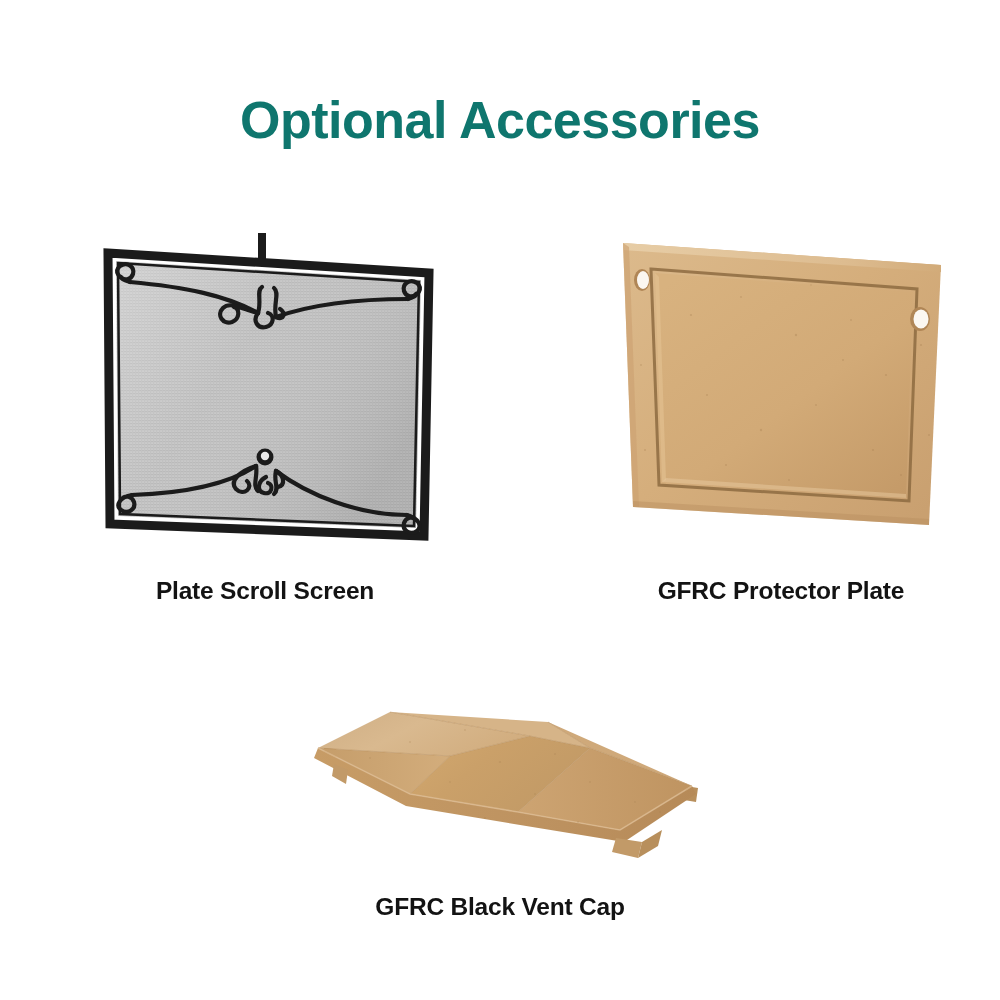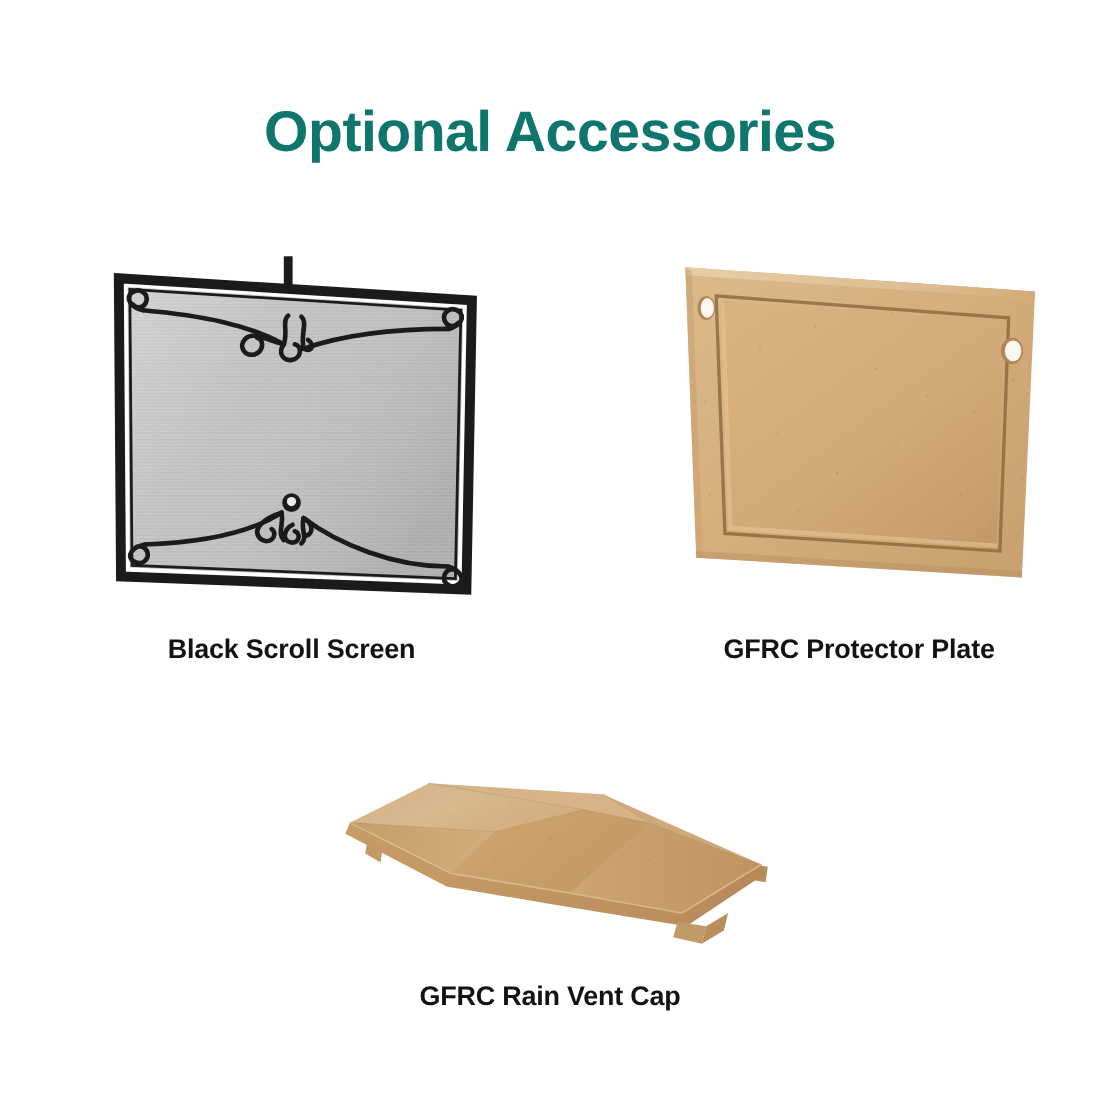--- a/index.html
+++ b/index.html
@@ -143,21 +143,21 @@
             <path d="M166,241 C168,252 162,260 168,266"></path>
             <path d="M186,246 C183,256 190,264 184,269"></path>
             <path d="M176,252 C168,256 166,266 174,268 C182,270 184,260 178,258"></path>
             <path d="M186,246 C194,250 196,260 188,262"></path>
           </g>
 
           <circle cx="175" cy="232" r="8.5" fill="#1b1b1b"></circle>
           <circle cx="175" cy="231" r="4.2" fill="#e9e9e9"></circle>
         </svg>
       </div>
-      <div class="caption">Black Scroll Screen</div>
+      <div class="caption">Plate Scroll Screen</div>
     </div>
 
     <div class="cell cell-plate">
       <div class="art-box">
         <svg class="product-art" width="340" height="330" viewBox="0 0 340 330">
           <defs>
             <linearGradient id="plateFace" x1="0" y1="0" x2="1" y2="0.9">
               <stop offset="0%" stop-color="#dcba8c"></stop>
               <stop offset="48%" stop-color="#d5ae7c"></stop>
               <stop offset="100%" stop-color="#c9a070"></stop>
@@ -298,17 +298,17 @@
               <circle cx="160" cy="92" r="0.9"></circle>
             <circle cx="245" cy="104" r="1.0"></circle>
               <circle cx="345" cy="112" r="0.9"></circle>
             <circle cx="80" cy="68" r="0.9"></circle>
               <circle cx="370" cy="122" r="1.0"></circle>
             <circle cx="195" cy="128" r="0.9"></circle>
               <circle cx="288" cy="132" r="1.0"></circle>
           </g>
         </svg>
       </div>
-      <div class="caption caption-vent">GFRC Rain Vent Cap</div>
+      <div class="caption caption-vent">GFRC Black Vent Cap</div>
     </div>
   </div>
 
 </div>
 
 </body></html>

